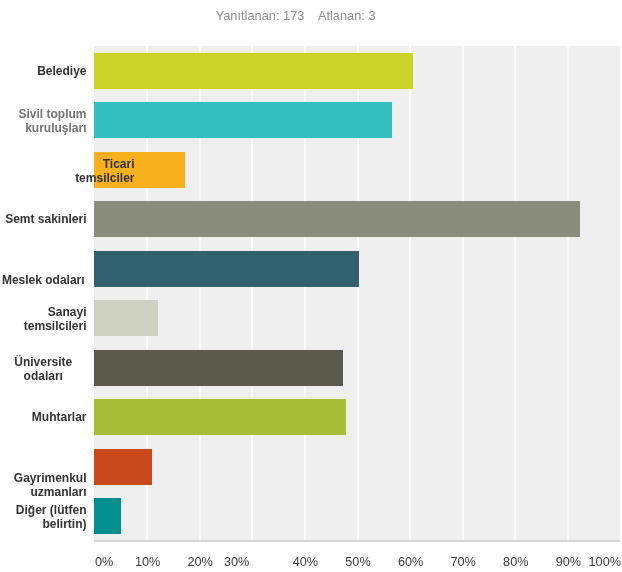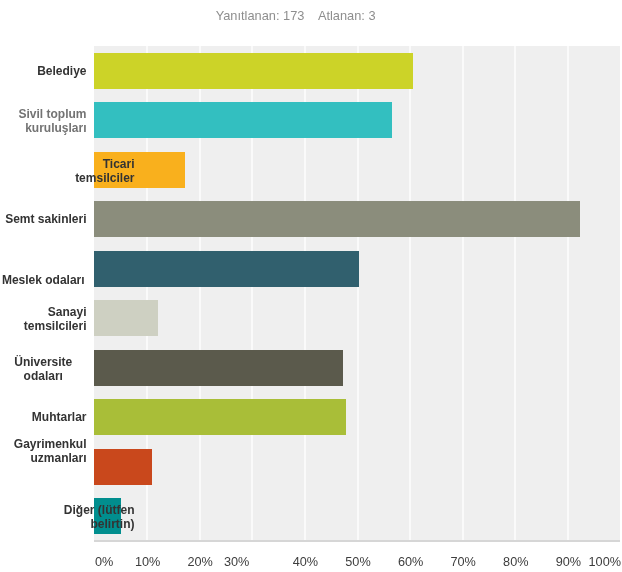--- a/index.html
+++ b/index.html
@@ -81,25 +81,25 @@
         <div>Sanayi</div>
         <div>temsilcileri</div>
       </div>
     <div class="cat" style="top: 354.95px; color: rgb(51, 51, 51); text-align: center;">
         <div>Üniversite</div>
         <div>odaları</div>
       </div>
     <div class="cat" style="top: 410.25px; color: rgb(51, 51, 51);">
         <div>Muhtarlar</div>
       </div>
-    <div class="cat" style="top: 437px; color: rgb(51, 51, 51);">
+    <div class="cat" style="top: 471px; color: rgb(51, 51, 51);">
         <div>Gayrimenkul</div>
         <div>uzmanları</div>
       </div>
-    <div class="cat" style="top: 503.45px; color: rgb(51, 51, 51); padding-left: 48px;">
+    <div class="cat" style="top: 503.45px; color: rgb(51, 51, 51);">
         <div>Diğer (lütfen</div>
         <div>belirtin)</div>
       </div>
   </div>
 
   <div id="ticks">
     <div class="tick" style="left: 95px; color: rgb(61, 61, 61);">0%</div>
     <div class="tick" style="left: 134.897px; color: rgb(61, 61, 61);">10%</div>
     <div class="tick" style="left: 187.497px; color: rgb(61, 61, 61);">20%</div>
     <div class="tick" style="left: 224px; color: rgb(61, 61, 61);">30%</div>

